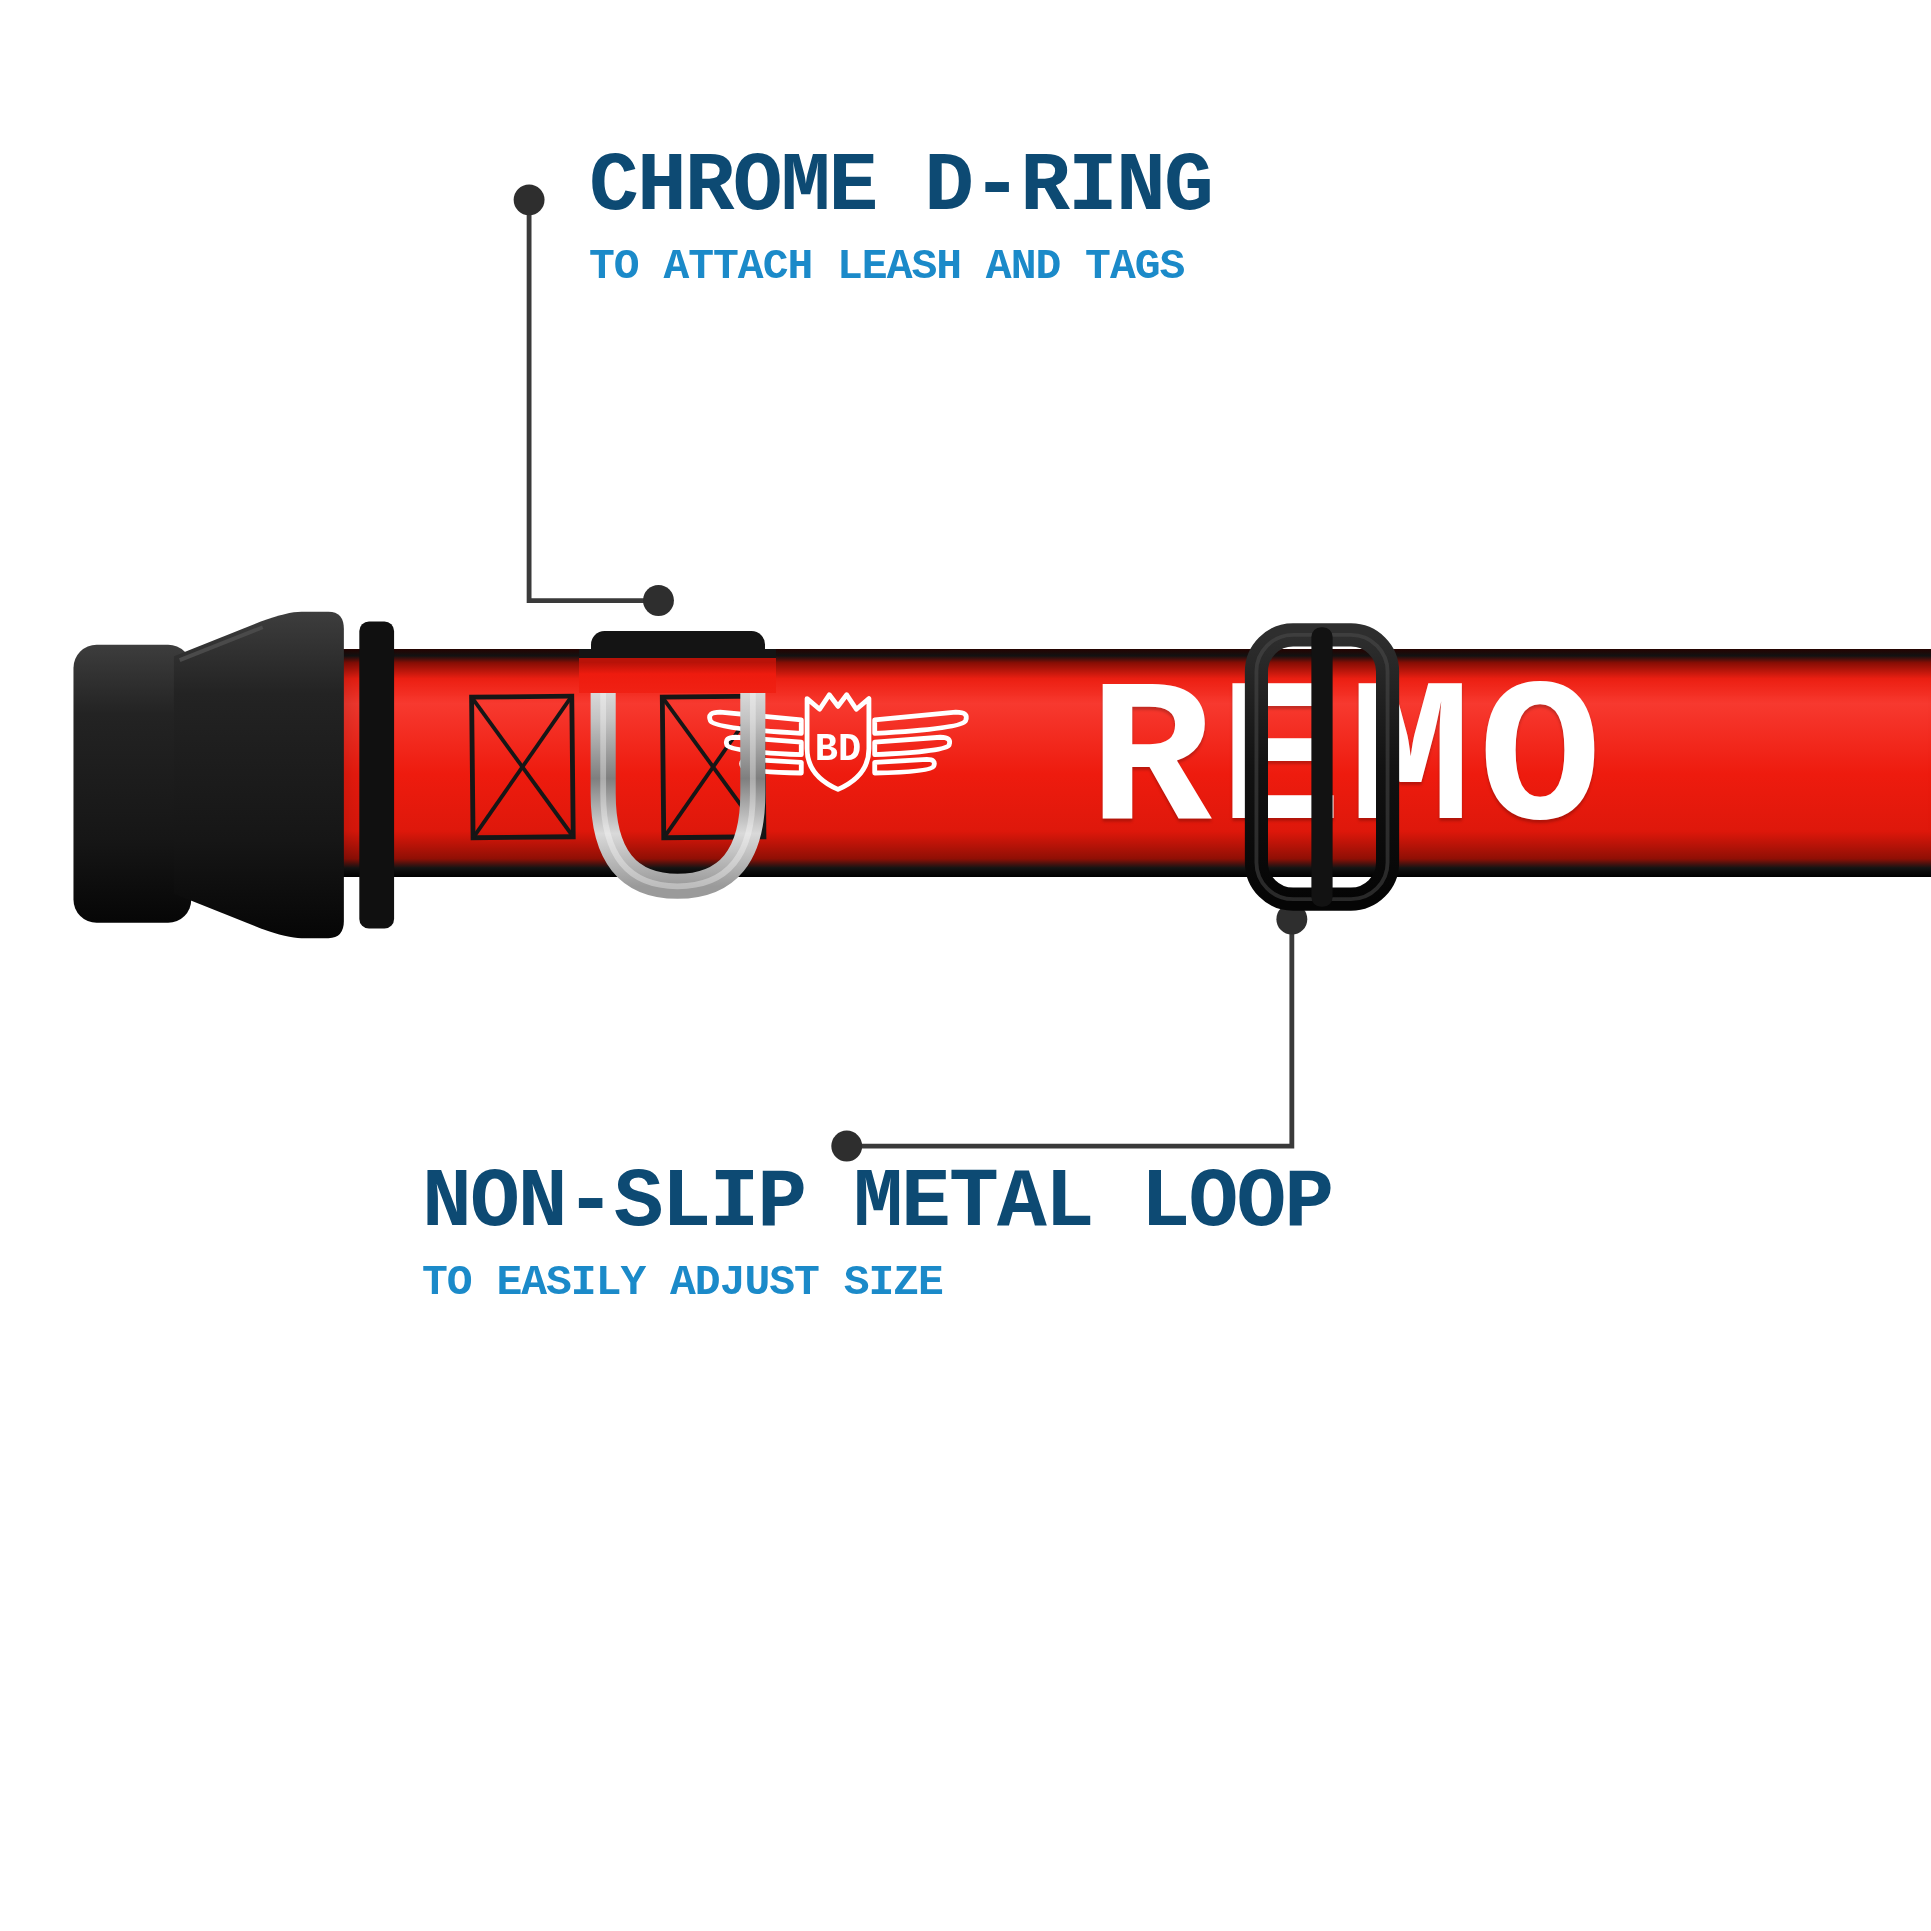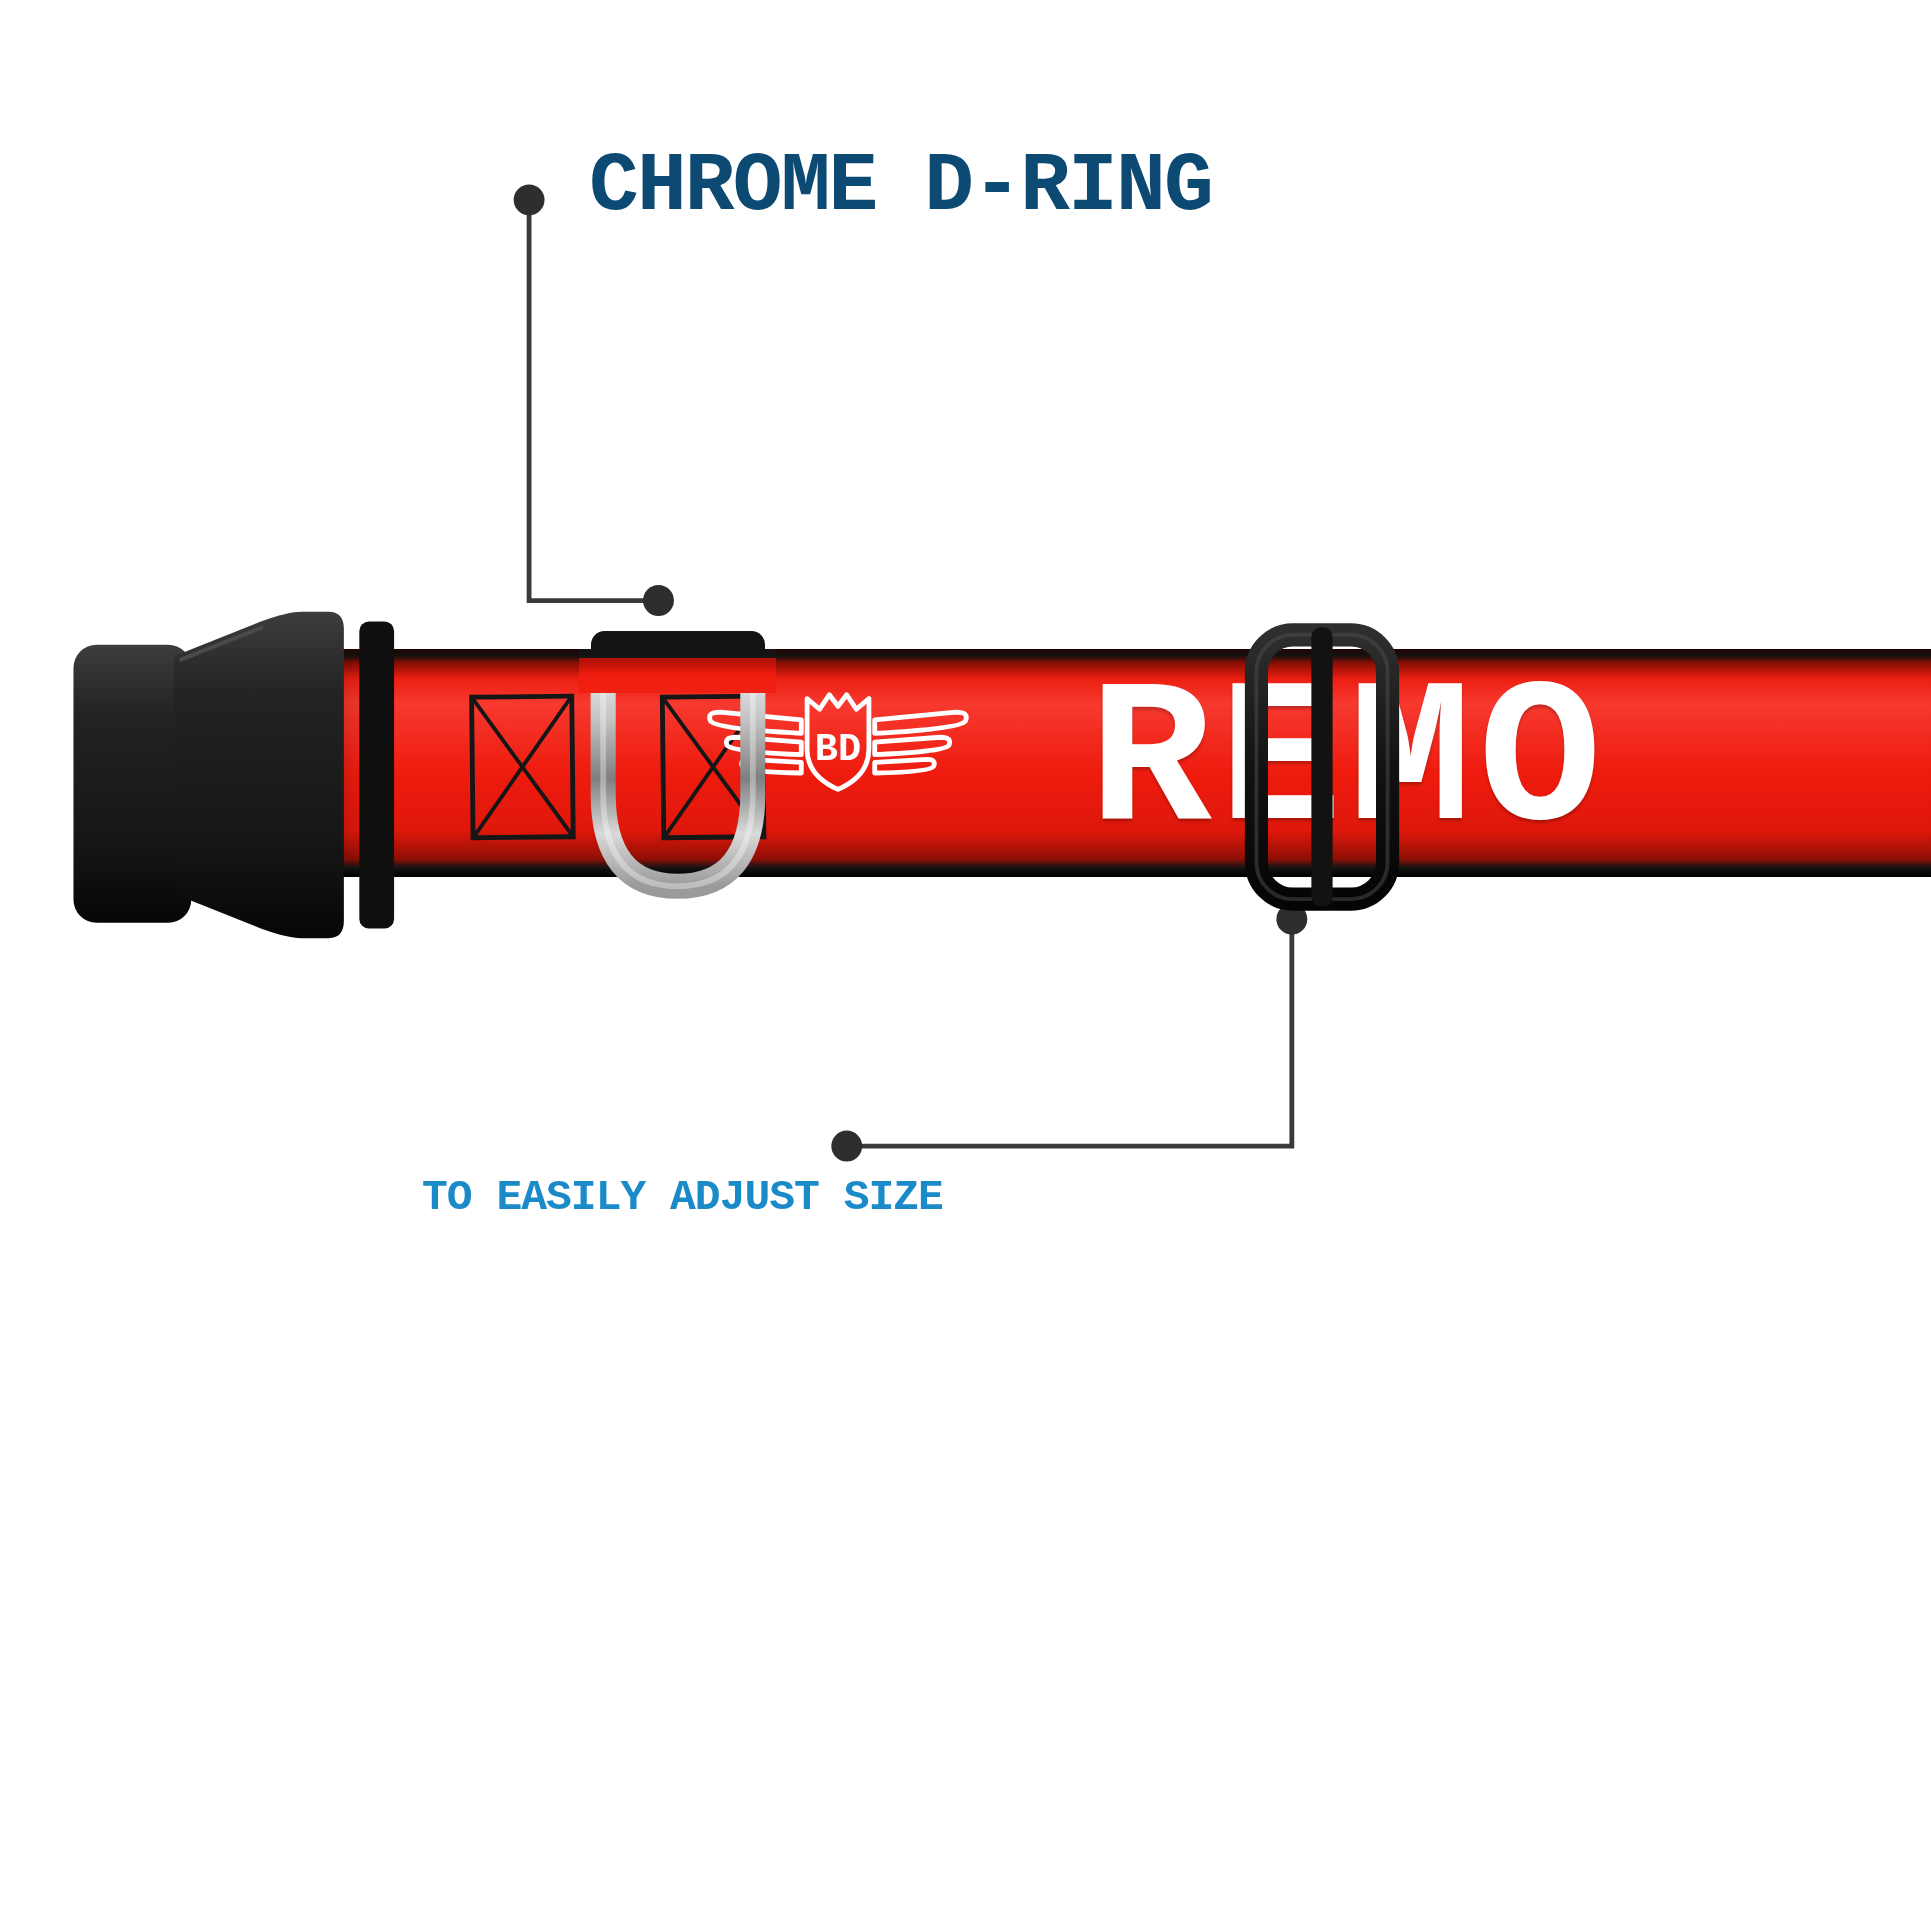--- a/index.html
+++ b/index.html
@@ -37,23 +37,25 @@
   #buckle{left:58px;top:606px;z-index:6;}
   #slider{left:1241px;top:621px;z-index:6;}
 </style>
 </head>
 <body>
 
 <div id="canvas">
 
   <div class="callout" id="callout-dring">
     <div class="title">CHROME D-RING</div>
+    <div class="subtitle">TO ATTACH LEASH AND TAGS</div>
   </div>
 
   <div class="callout" id="callout-loop">
+    <div class="title">NON-SLIP METAL LOOP</div>
     <div class="subtitle">TO EASILY ADJUST SIZE</div>
   </div>
 
   <svg id="callout-lines" class="abs" viewBox="0 0 2000 2000">
     <polyline points="548,207 548,622 682,622" fill="none" stroke="#3a3a3a" stroke-width="5"></polyline>
     <circle cx="548" cy="207" r="16" fill="#2e2e2e"></circle>
     <circle cx="682" cy="622" r="16" fill="#2e2e2e"></circle>
     <polyline points="877,1187 1338,1187 1338,952" fill="none" stroke="#3a3a3a" stroke-width="5"></polyline>
     <circle cx="1338" cy="952" r="16" fill="#2e2e2e"></circle>
     <circle cx="877" cy="1187" r="16" fill="#2e2e2e"></circle>

